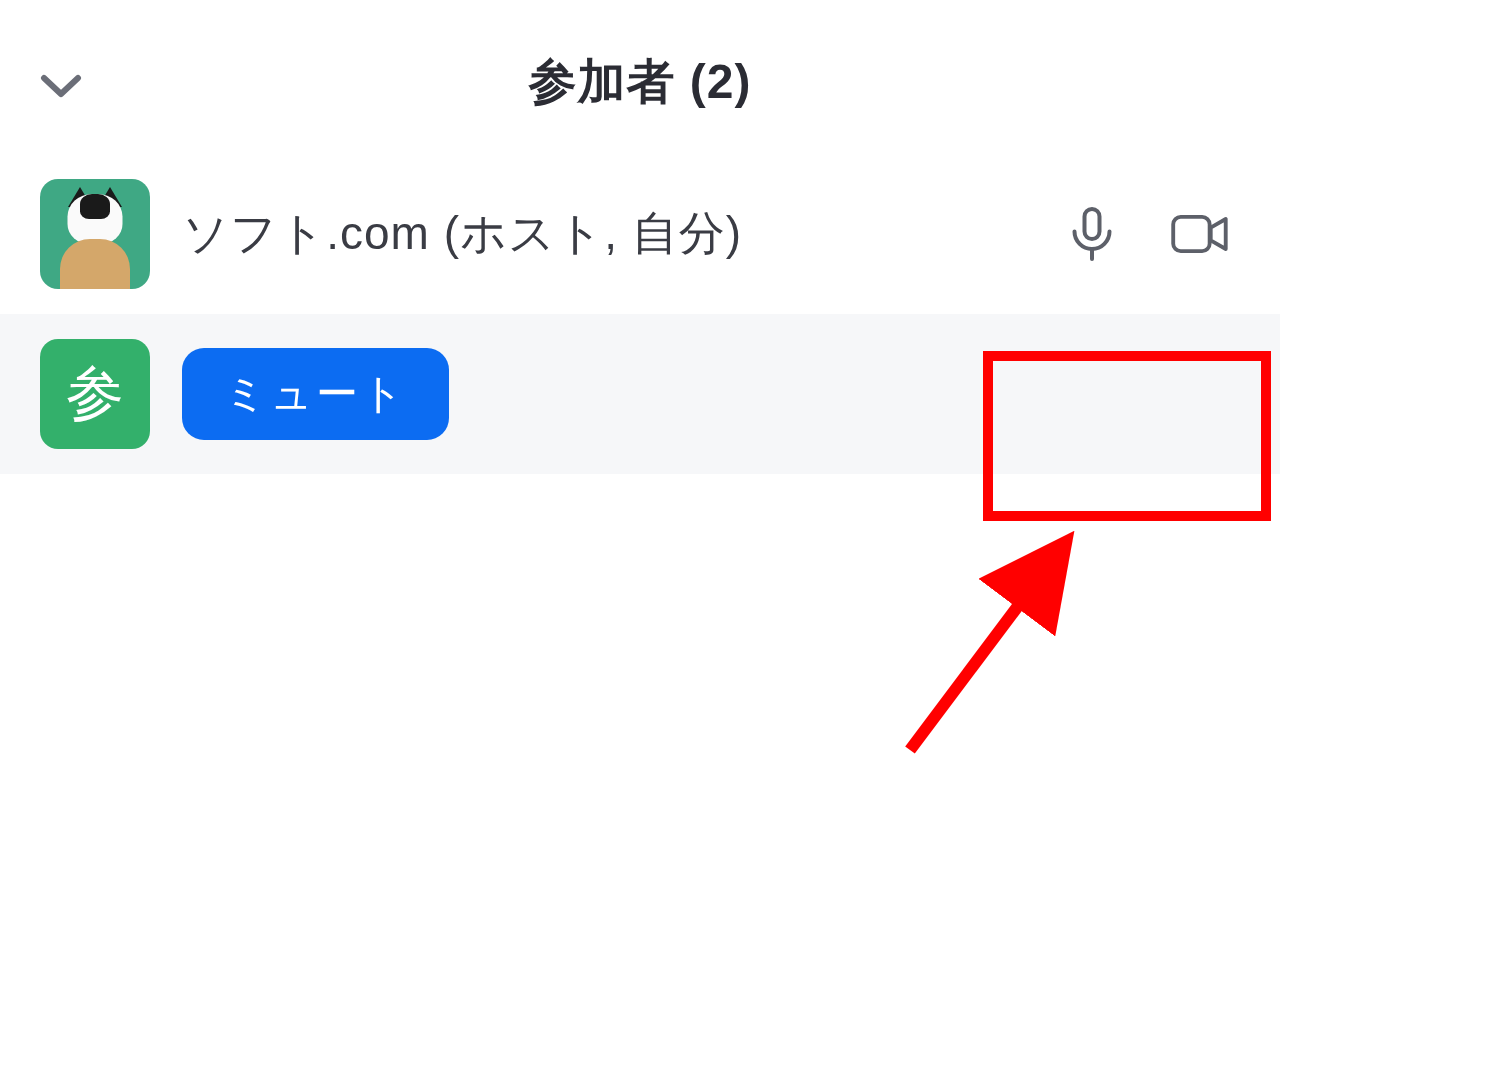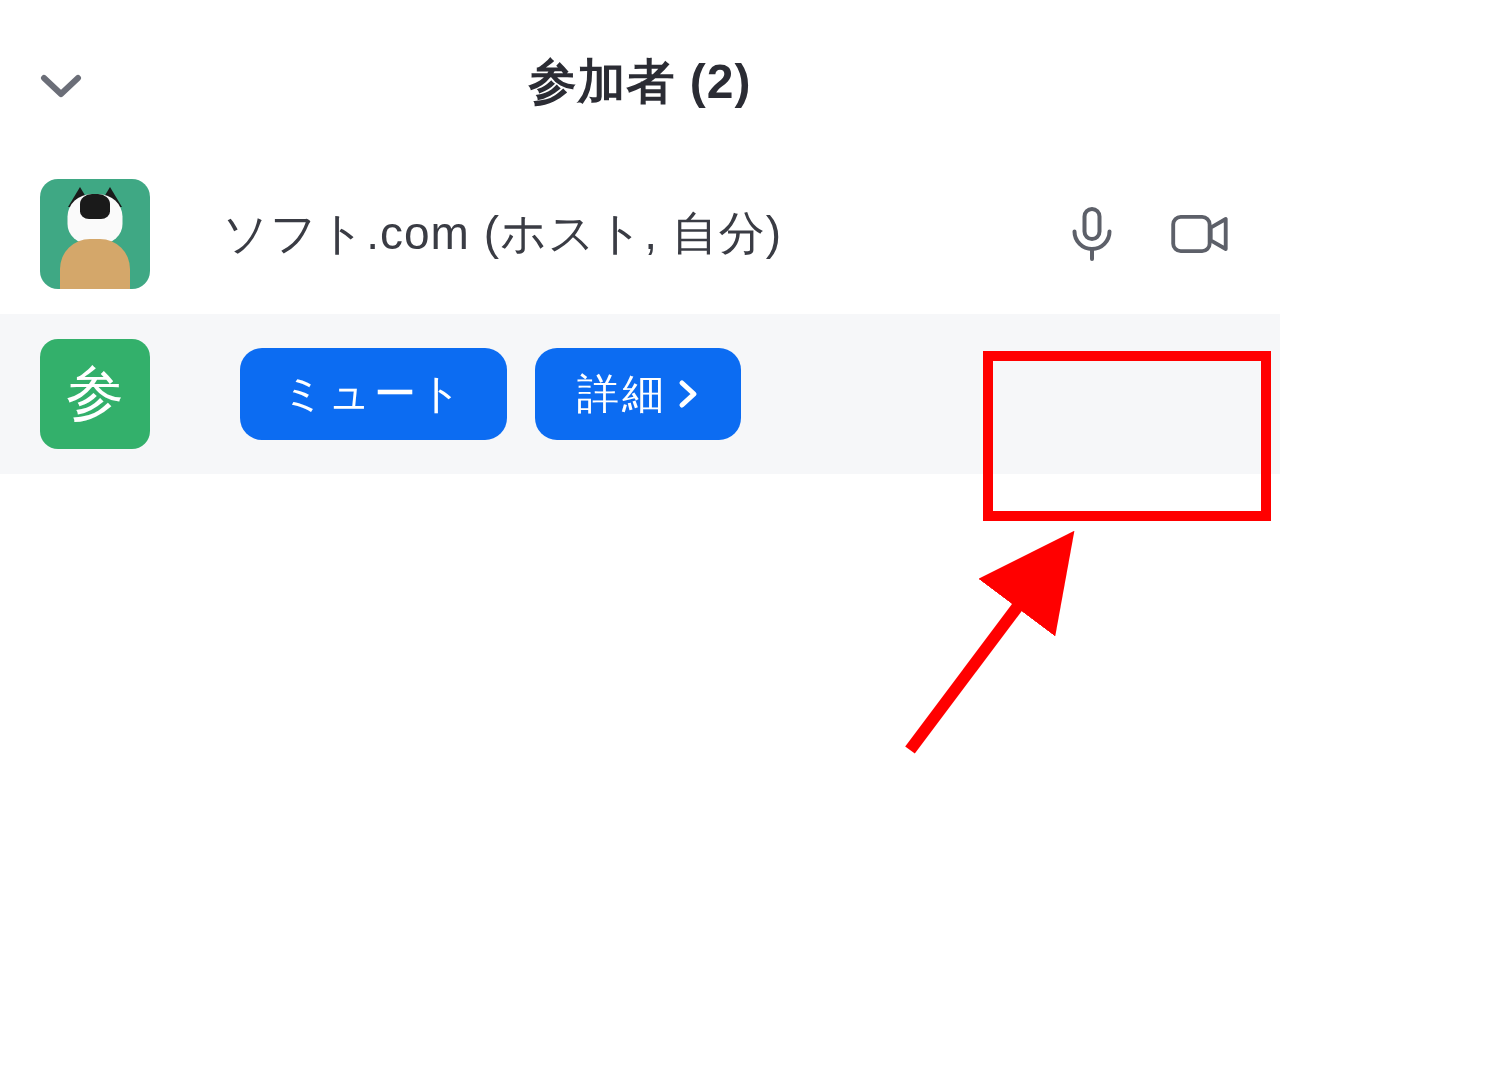--- a/index.html
+++ b/index.html
@@ -41,21 +41,21 @@
       text-align: center;
       font-size: 48px;
       font-weight: 600;
       color: #2b2c34;
       letter-spacing: 1px;
     }
     .participant-row {
       display: flex;
       align-items: center;
       padding: 22px 40px;
-      gap: 72px;
+      gap: 32px;
       height: 160px;
     }
     .participant-row.highlighted {
       background: #f6f7f9;
     }
     .avatar {
       width: 110px;
       height: 110px;
       border-radius: 18px;
       flex-shrink: 0;
@@ -138,21 +138,20 @@
       padding-right: 10px;
     }
     .status-icons svg {
       width: 60px;
       height: 60px;
     }
     .actions {
       display: flex;
       gap: 28px;
       align-items: center;
-      margin-left: 18px;
     }
     .btn {
       background: #0c6cf2;
       color: #ffffff;
       border: none;
       border-radius: 22px;
       padding: 18px 42px;
       font-size: 42px;
       font-weight: 500;
       cursor: pointer;
@@ -223,28 +222,20 @@
   </div>
 
   <div class="participant-row highlighted">
     <div class="avatar letter">
       <span>参</span>
     </div>
     <div class="actions">
       <button class="btn">
         <span>ミュート</span>
       </button>
-      <button class="btn">
-        <span>詳細</span>
-        <span class="chevron-right">
-          <svg viewBox="0 0 22 30">
-            <polyline points="5,4 17,15 5,26" fill="none" stroke="currentColor" stroke-width="5" stroke-linecap="round" stroke-linejoin="round"></polyline>
-          </svg>
-        </span>
-      </button>
     </div>
   </div>
 
 </div>
 
 <div class="highlight-box"></div>
 
 <svg class="annotation-arrow" width="300" height="300">
   <defs>
     <marker id="arrowhead" markerWidth="8" markerHeight="8" refX="6" refY="4" orient="auto">

